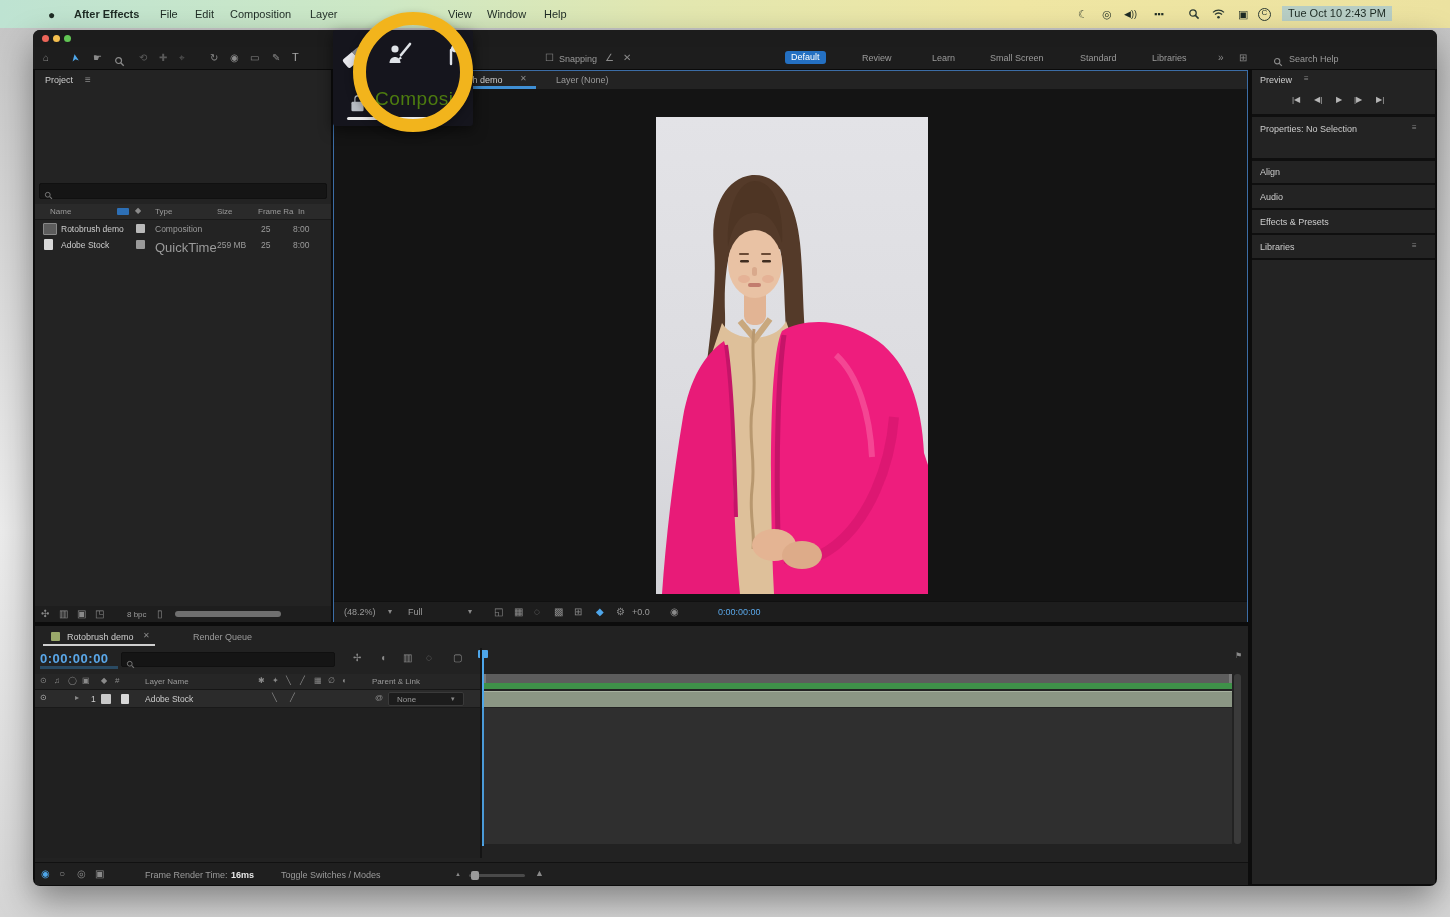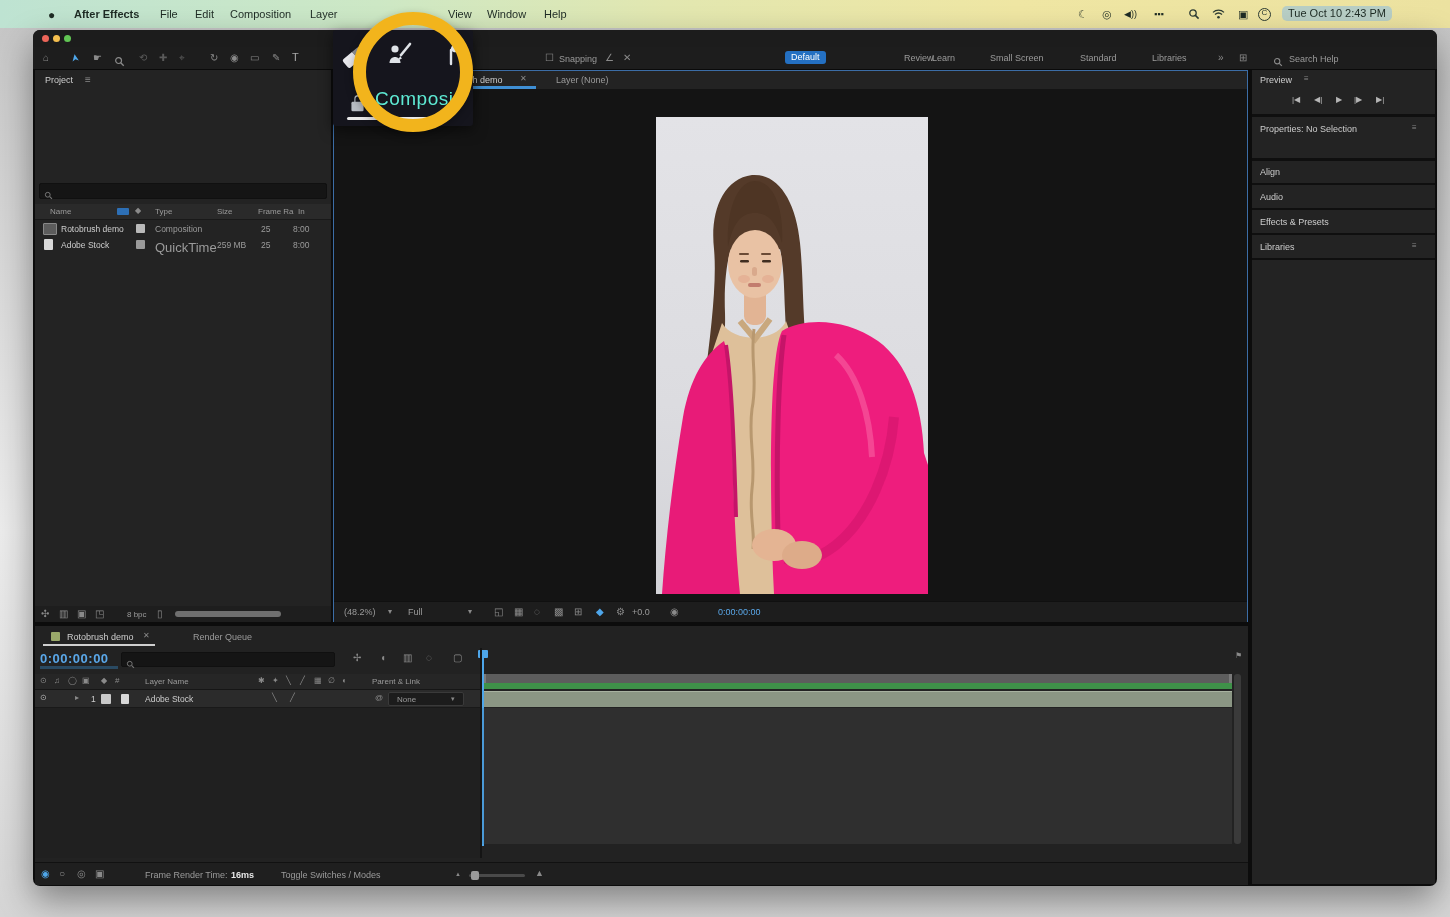--- a/index.html
+++ b/index.html
@@ -69,21 +69,21 @@
     </span>
     <span class="mi" style="left:1212px;top:9px;">
       <svg width="13" height="10" viewBox="0 0 13 10">
           <path d="M1 3.4 C4.2 .4 8.8 .4 12 3.4" fill="none" stroke="#2c3b33" stroke-width="1.3"></path>
           <path d="M3 5.6 C5.1 3.7 7.9 3.7 10 5.6" fill="none" stroke="#2c3b33" stroke-width="1.3"></path>
           <circle cx="6.5" cy="8.2" r="1.3" fill="#2c3b33"></circle>
         </svg>
     </span>
     <span class="mi" style="left:1238px;">▣</span>
     <span class="mi circleC" style="left:1258px;top:8px;">C</span>
-    <span class="mi" style="left:1282px;background:rgba(140,190,228,.55);border-radius:5px;padding:2px 6px;top:6px;">Tue Oct 10  2:43 PM</span>
+    <span class="mi" style="left:1282px;background:rgba(140,190,228,.55);border-radius:0;padding:2px 6px;top:6px;">Tue Oct 10  2:43 PM</span>
   </div>
 
   <div class="aewin">
 
     <div class="titlebar">
       <span class="tl-dot" style="left:9px;background:#ec6559;"></span>
       <span class="tl-dot" style="left:20px;background:#f5bf4f;"></span>
       <span class="tl-dot" style="left:31px;background:#61c554;"></span>
     </div>
 
@@ -105,21 +105,21 @@
       <span class="ab ic" style="left:217px;top:6px;">▭</span>
       <span class="ab ic" style="left:239px;top:6px;">✎</span>
       <span class="ab ic" style="left:259px;top:5px;font-size:11px;color:#a8a8a8;">T</span>
 
       <span class="ab ic" style="left:512px;top:6px;">☐</span>
       <span class="ab t" style="left:526px;top:8px;">Snapping</span>
       <span class="ab ic" style="left:572px;top:6px;">∠</span>
       <span class="ab ic" style="left:590px;top:6px;">✕</span>
 
       <span class="ab wspill" style="left:752px;top:4px;">Default</span>
-      <span class="ab wstab" style="left:829px;top:7px;margin-left:42px;">Review</span>
+      <span class="ab wstab" style="left:829px;top:7px;">Review</span>
       <span class="ab wstab" style="left:899px;top:7px;">Learn</span>
       <span class="ab wstab" style="left:957px;top:7px;">Small Screen</span>
       <span class="ab wstab" style="left:1047px;top:7px;">Standard</span>
       <span class="ab wstab" style="left:1119px;top:7px;">Libraries</span>
       <span class="ab ic" style="left:1185px;top:6px;">»</span>
       <span class="ab ic" style="left:1206px;top:6px;">⊞</span>
       <span class="ab" style="left:1240px;top:6px;">
         <svg width="10" height="10" viewBox="0 0 12 12">
             <circle cx="5" cy="5" r="3.2" fill="none" stroke="#8a8a8a" stroke-width="1.3"></circle>
             <line x1="7.6" y1="7.6" x2="10.6" y2="10.6" stroke="#8a8a8a" stroke-width="1.5"></line>
@@ -377,18 +377,18 @@
         <path d="M14.4 15 l-3 4.6 4.4-1.9 Z" fill="#dfe3e8"></path>
       </svg>
     </span>
     <span class="ab" style="left:108px;top:10px;">
       <svg width="24" height="26" viewBox="0 0 24 26">
         <path d="M10 24 L10 10" stroke="#dfe3e8" stroke-width="2.4" stroke-linecap="round"></path>
         <path d="M10 10 C9 3 20 2 19 9 C18.4 13 12 13.5 10 10 Z" fill="#dfe3e8"></path>
       </svg>
     </span>
     <span class="ab lockicon" style="left:20px;top:66px;transform:scale(1.35);"></span>
-    <span class="ab" style="left:42px;top:58px;font-size:19px;color:#5eead4;letter-spacing:.5px;">Composi</span>
+    <span class="ab" style="left:42px;top:58px;font-size:19px;color:#4d7c0f;letter-spacing:.5px;">Composi</span>
     <div class="ab" style="left:14px;top:87px;width:93px;height:3px;background:#e9e9e9;border-radius:2px;"></div>
   </div>
   <div class="ring"></div>
 
 </div>
 
 </body></html>

